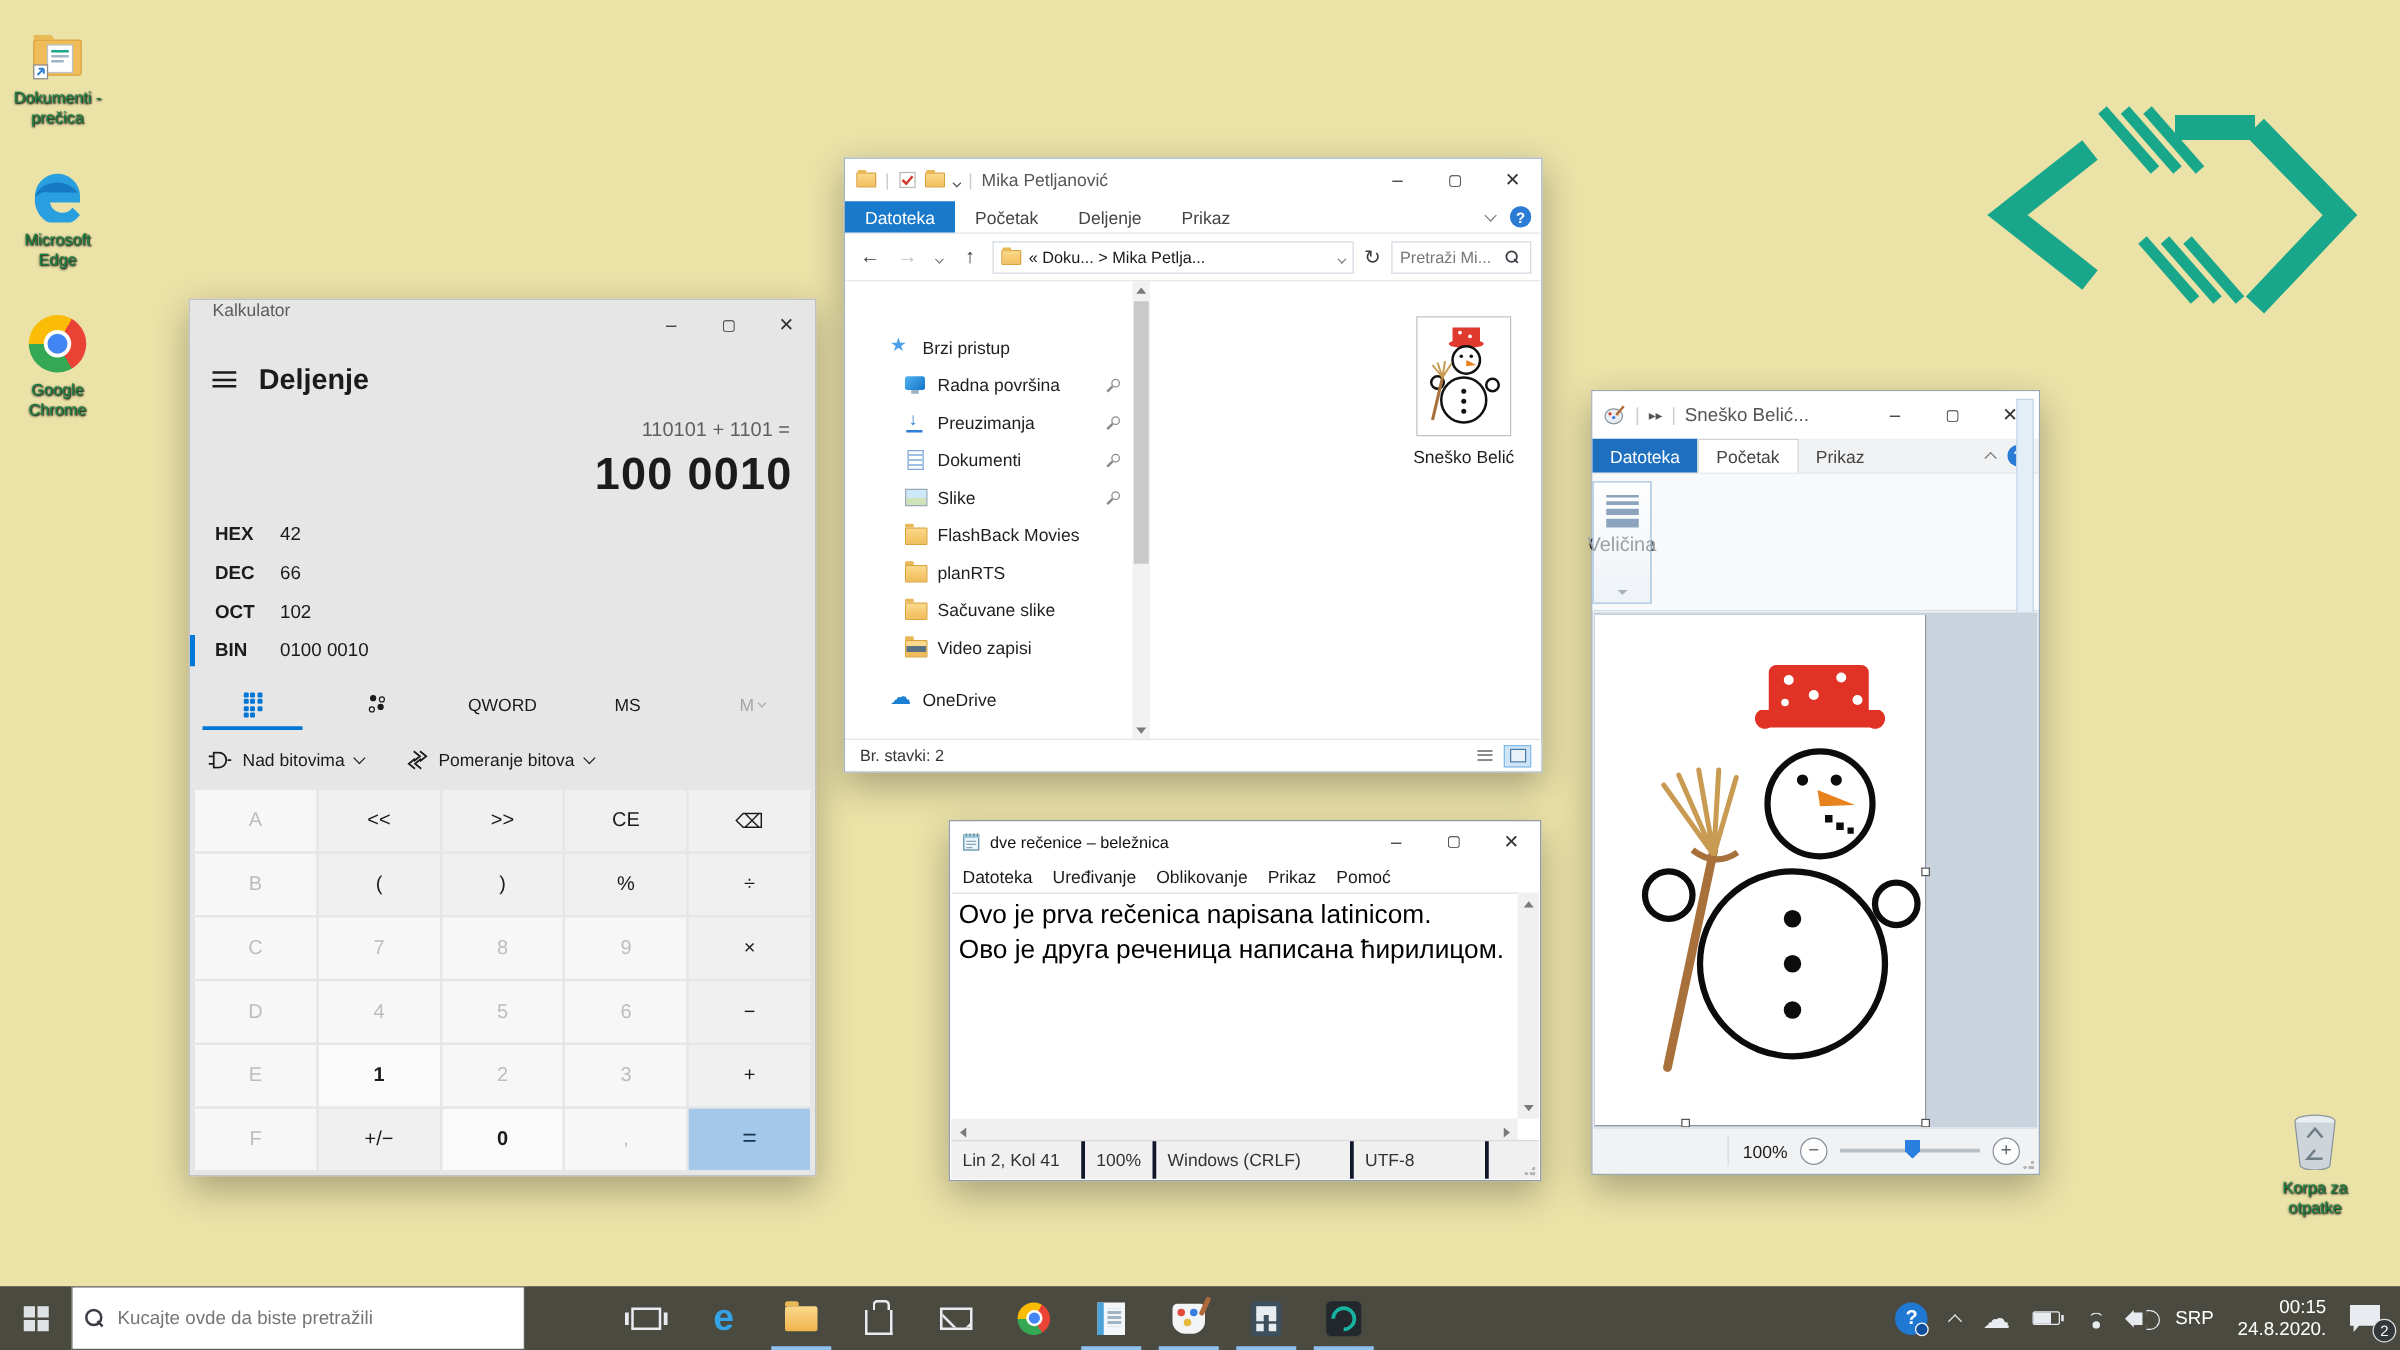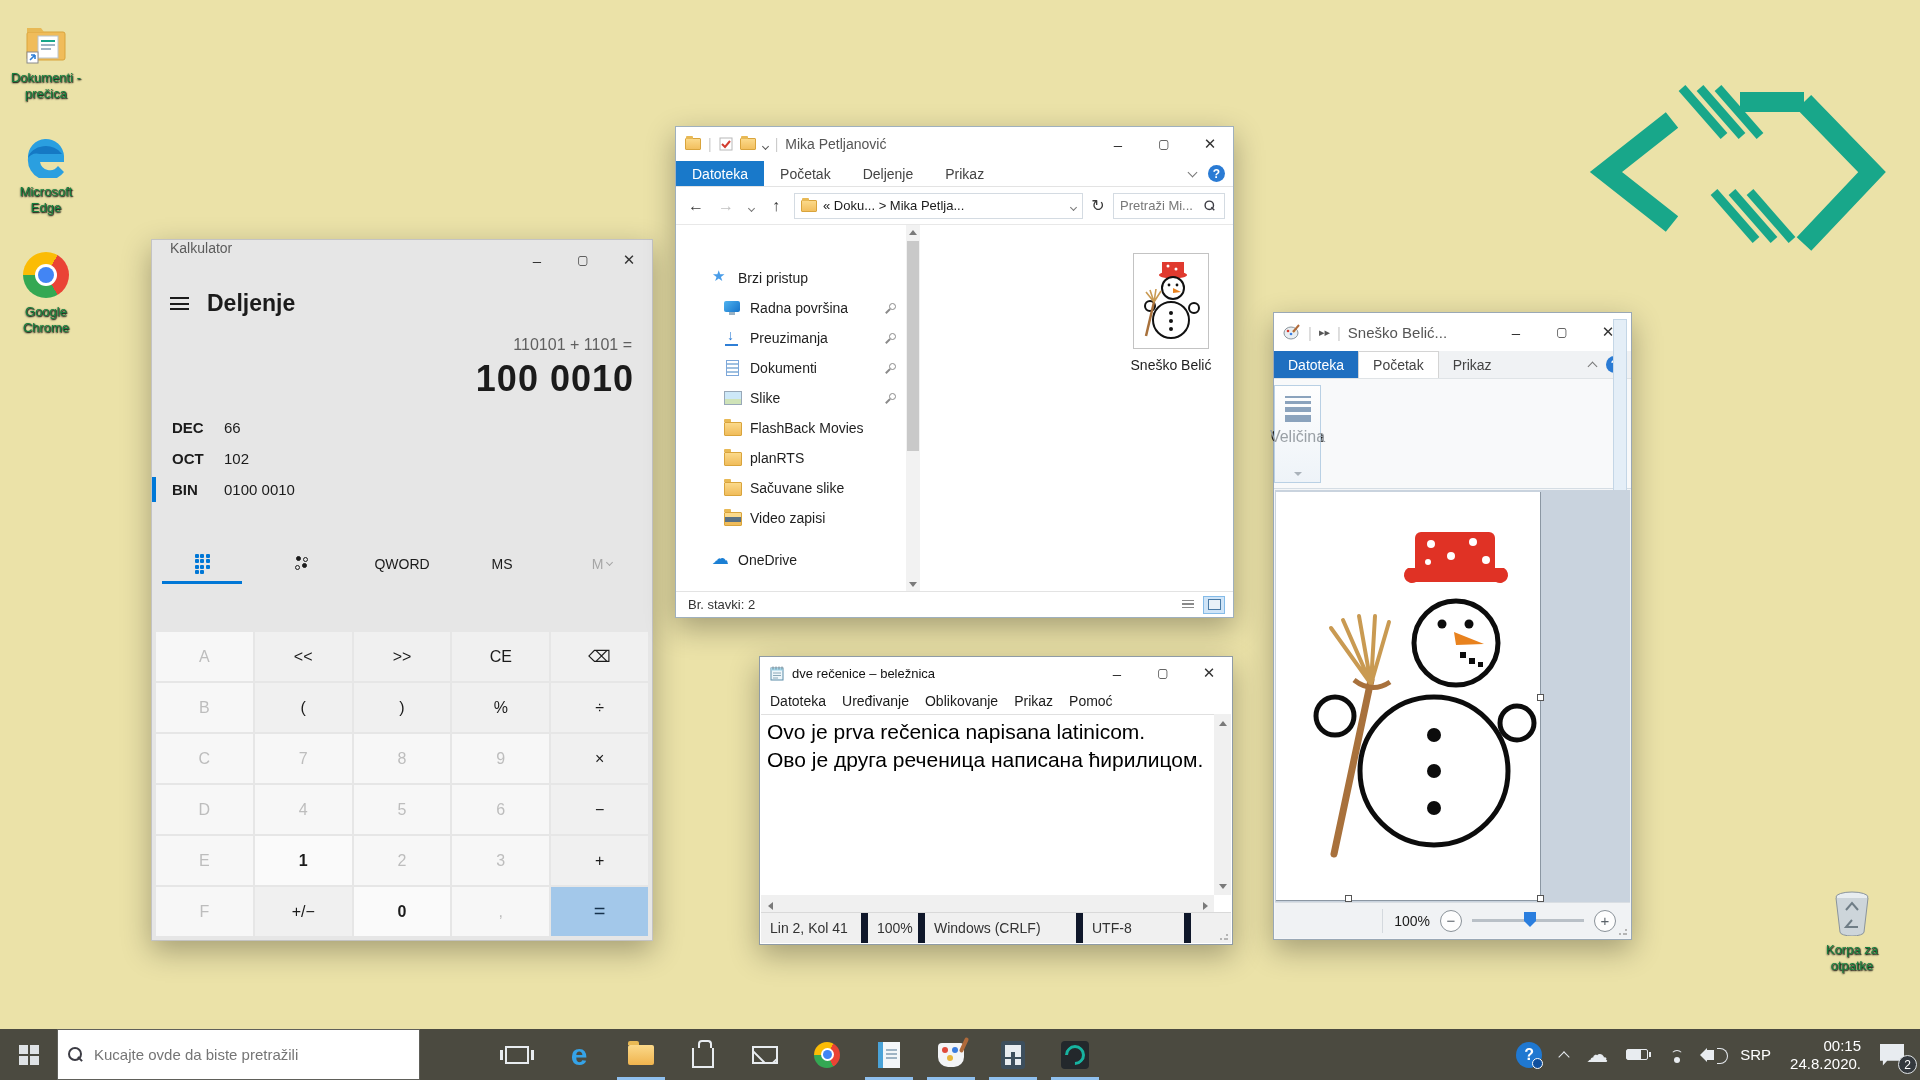--- a/index.html
+++ b/index.html
@@ -120,21 +120,21 @@
   .vico .g2{width:13px;height:11px;border:1.5px solid #4a7ba6;background:#e8f1f8}
   
   #notepad{left:759px;top:656px;width:474px;height:289px;border-color:#8f9ba5}
   #notepad .xtitle{height:32px;font-size:13px;color:#111}
   #np-menu{height:24px;display:flex;gap:0;font-size:14px;color:#1b1b1b;align-items:center;padding-left:2px}
   #np-menu span{padding:0 8px}
   #np-text{position:absolute;left:1px;right:18px;top:57px;bottom:49px;background:#fff;border-top:1px solid #e0e0e0;font-size:21px;color:#000;padding:3px 6px;line-height:28px;overflow:hidden}
   #np-vscroll{position:absolute;right:1px;top:57px;bottom:49px;width:17px;background:#f0f0f0}
   #np-hscroll{position:absolute;left:1px;right:18px;bottom:32px;height:17px;background:#f0f0f0}
   #np-status{position:absolute;left:1px;right:1px;bottom:1px;height:31px;background:#f0f0f0;border-top:1px solid #d9d9d9;display:flex;font-size:14px;color:#333;align-items:stretch}
-  #np-status .cell{display:flex;align-items:center;padding-left:9px;border-right:7px solid #0f172a}
+  #np-status .cell{display:flex;align-items:center;padding-left:9px;border-right:3px solid #0f172a}
   .grip{position:absolute;right:2px;bottom:2px;width:10px;height:10px;background:
     radial-gradient(circle at 2px 8px,#b5b5b5 1.2px,transparent 1.5px),
     radial-gradient(circle at 6px 8px,#b5b5b5 1.2px,transparent 1.5px),
     radial-gradient(circle at 8px 8px,transparent 0,transparent 0),
     radial-gradient(circle at 8px 4px,#b5b5b5 1.2px,transparent 1.5px),
     radial-gradient(circle at 8px 8px,#b5b5b5 1.2px,transparent 1.5px)}
   
   #paint{left:1273px;top:312px;width:359px;height:628px;background:#f4f6f8;border-color:#9aa8b5}
   #paint .xtitle{height:38px;font-size:15px;color:#555}
   #p-tabs{height:28px;display:flex;align-items:stretch;background:#f0f2f4;font-size:14px;border-bottom:1px solid #dfe3e6;position:relative}
@@ -310,20 +310,24 @@
       <span class="tbtn">✕</span>
     </div>
     <div id="calc-head">
       <span class="burger"></span>
       <span id="calc-mode">Deljenje</span>
     </div>
     <div id="calc-expr">110101 + 1101 =</div>
     <div id="calc-result">100 0010</div>
     <div id="radix">
 
+        <div class="rrow">
+          <span class="rlab">HEX</span>
+          <span class="rval">42</span>
+        </div>
 
         <div class="rrow">
           <span class="rlab">DEC</span>
           <span class="rval">66</span>
         </div>
 
         <div class="rrow">
           <span class="rlab">OCT</span>
           <span class="rval">102</span>
         </div>
@@ -356,20 +360,37 @@
             <i class="f" style="left:8px;top:7px"></i>
             <i style="left:1px;top:9px"></i>
         </span>
       </span>
       <span class="ct">QWORD</span>
       <span class="ct">MS</span>
       <span class="ct dim">
           <span>M</span>
           <span class="chv" style="width:5px;height:5px;margin-left:4px"></span>
         </span>
+    </div>
+    <div id="calc-drop">
+      <span class="grp">
+        <svg width="20" height="14" viewBox="0 0 20 14">
+            <path d="M1 4 h4 M1 10 h4 M16 7 h3 M5 1 v12 h4 a6 6 0 0 0 0 -12 z" stroke="#1b1b1b" stroke-width="1.4" fill="none"></path>
+          </svg>
+        <span>Nad bitovima</span>
+          <span class="chv"></span>
+      </span>
+      <span class="grp">
+        <svg width="18" height="16" viewBox="0 0 18 16">
+            <path d="M4 2 l5 4 -5 4 M9 2 l5 4 -5 4" stroke="#1b1b1b" stroke-width="1.4" fill="none" transform="translate(2,-1)"></path>
+            <path d="M14 8 l-5 4 5 4 M9 8 l-5 4 5 4" stroke="#1b1b1b" stroke-width="1.4" fill="none" transform="translate(-2,-1)"></path>
+          </svg>
+        <span>Pomeranje bitova</span>
+          <span class="chv"></span>
+      </span>
     </div>
     <div id="keypad">
 
         <button class="key dis">A</button>
 
         <button class="key">&lt;&lt;</button>
 
         <button class="key">&gt;&gt;</button>
 
         <button class="key">CE</button>

